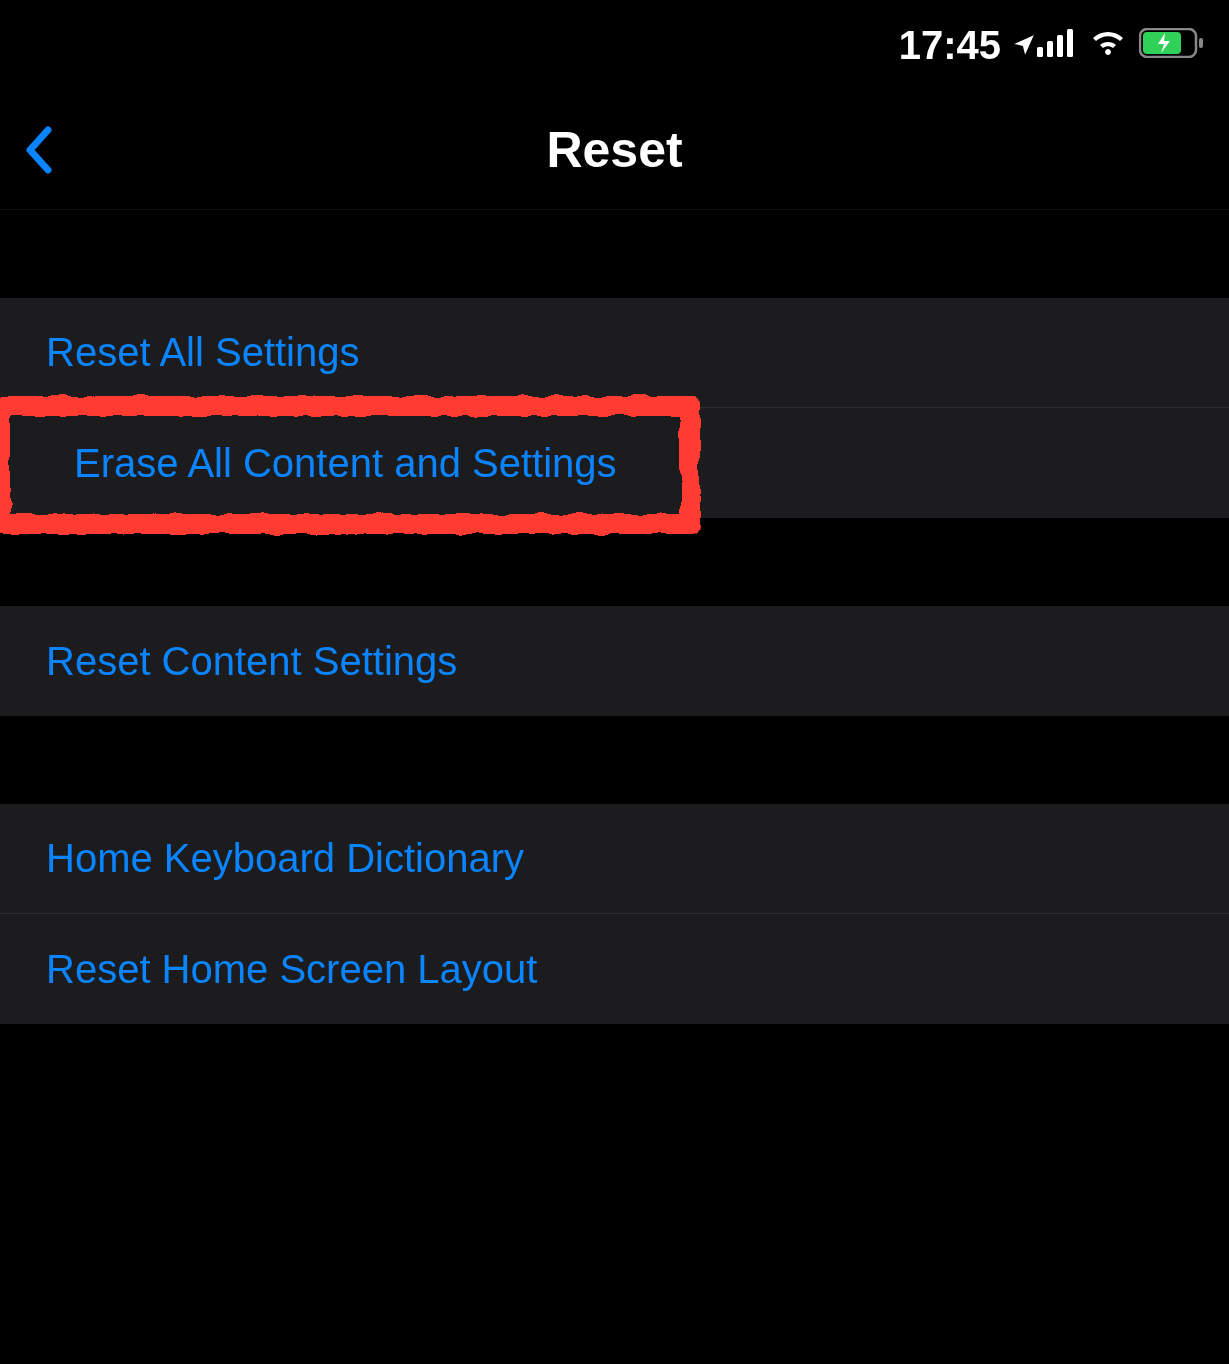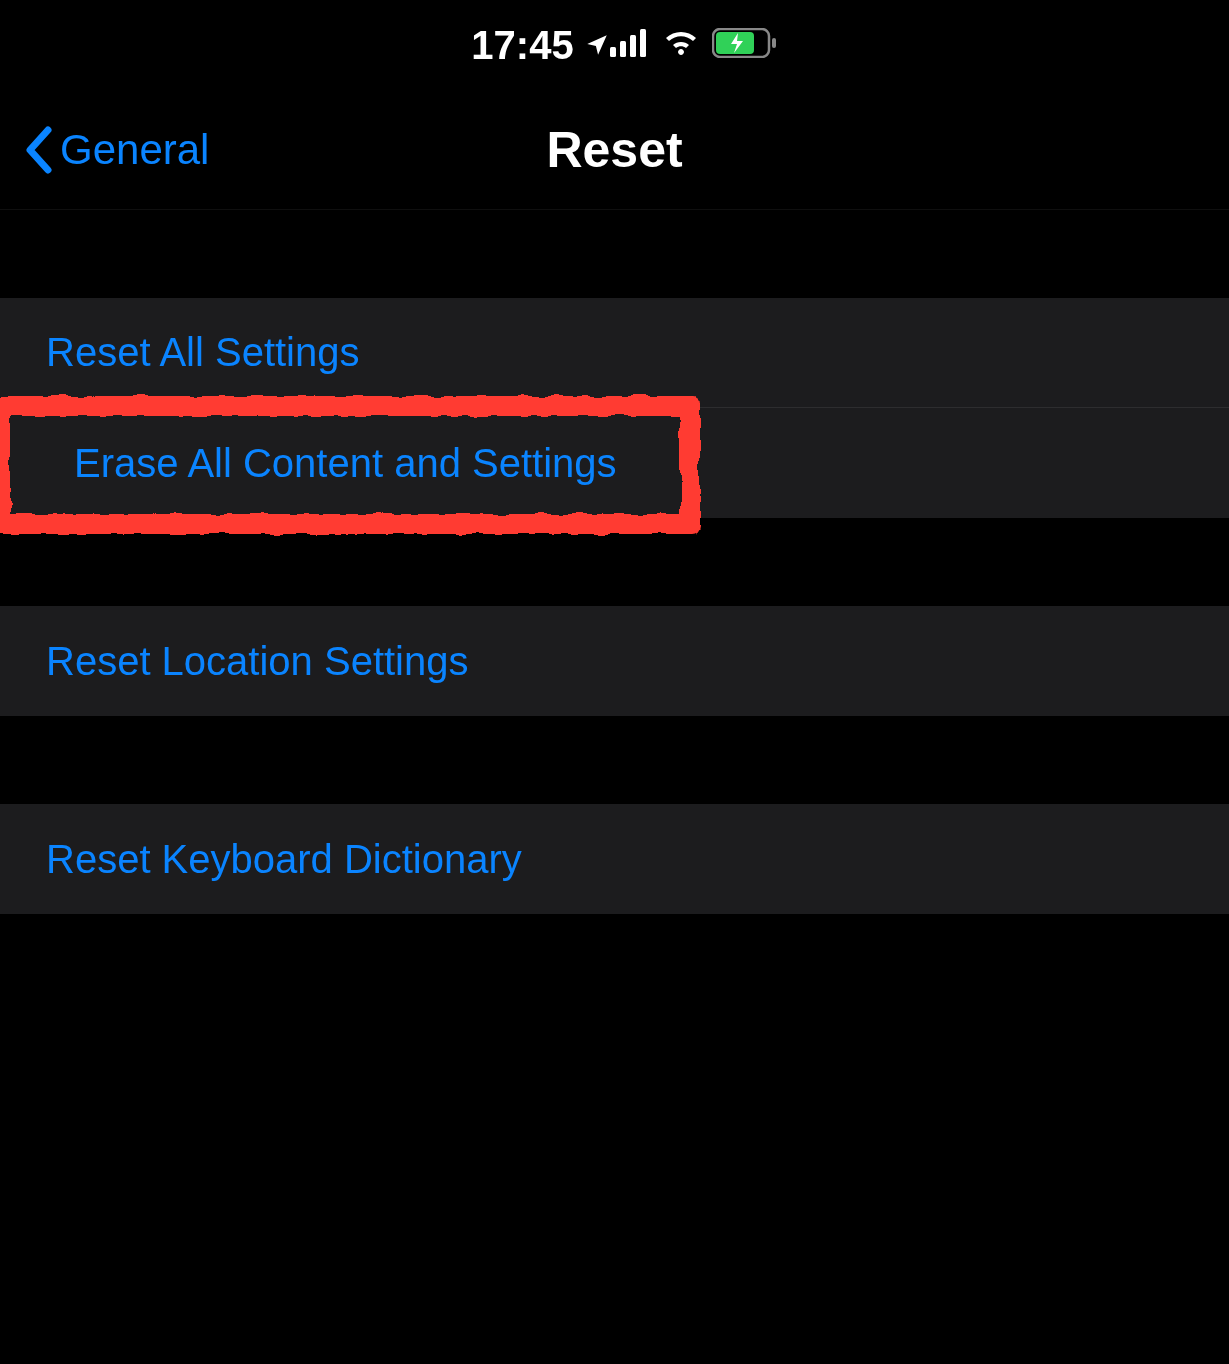--- a/index.html
+++ b/index.html
@@ -11,23 +11,23 @@
     body {
       width: 1229px;
       height: 1364px;
       background: #000;
       color: #fff;
       overflow: hidden;
       position: relative;
     }
     .status-bar {
       display: flex;
-      justify-content: center;
-      align-items: center;
-      padding: 22px 48px 22px 68px;
+      justify-content: flex-end;
+      align-items: center;
+      padding: 22px 24px 22px 68px;
       height: 90px;
     }
     .status-left {
       display: flex;
       align-items: center;
       gap: 10px;
     }
     .status-time {
       font-size: 40px;
       font-weight: 600;
@@ -159,21 +159,20 @@
   </div>
 </div>
 
 <div class="nav-bar">
   <div class="back-button">
     <span class="back-chevron">
       <svg width="30" height="48" viewBox="0 0 30 48">
         <polyline points="24,4 6,24 24,44" fill="none" stroke="#0a84ff" stroke-width="7" stroke-linecap="round" stroke-linejoin="round"></polyline>
       </svg>
     </span>
-    <span>General</span>
   </div>
   <div class="nav-title">Reset</div>
 </div>
 
 <div class="content">
 
   <div class="section-gap"></div>
 
   <div class="list-group">
     <div class="list-item">
@@ -181,27 +180,30 @@
     </div>
     <div class="list-item" style="position:relative;margin-left:28px;">
       <span>Erase All Content and Settings</span>
     </div>
   </div>
 
   <div class="section-gap-small"></div>
 
   <div class="list-group">
     <div class="list-item">
-      <span>Reset Location Settings</span>
+      <span>Reset Content Settings</span>
     </div>
   </div>
 
   <div class="section-gap-small"></div>
 
   <div class="list-group">
     <div class="list-item">
-      <span>Reset Keyboard Dictionary</span>
+      <span>Home Keyboard Dictionary</span>
+    </div>
+    <div class="list-item">
+      <span>Reset Home Screen Layout</span>
     </div>
   </div>
 
 </div>
 
 <div class="highlight-box highlight-rough" style="left:-10px; top:396px; width:710px; height:138px;"></div>
 
 </body></html>

